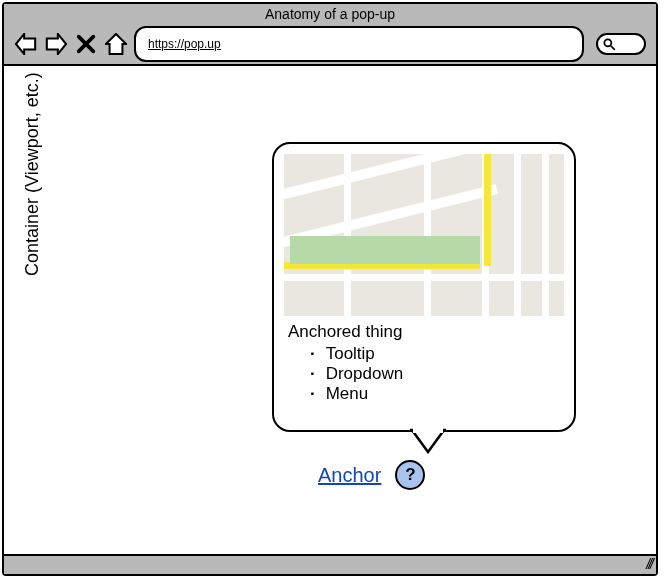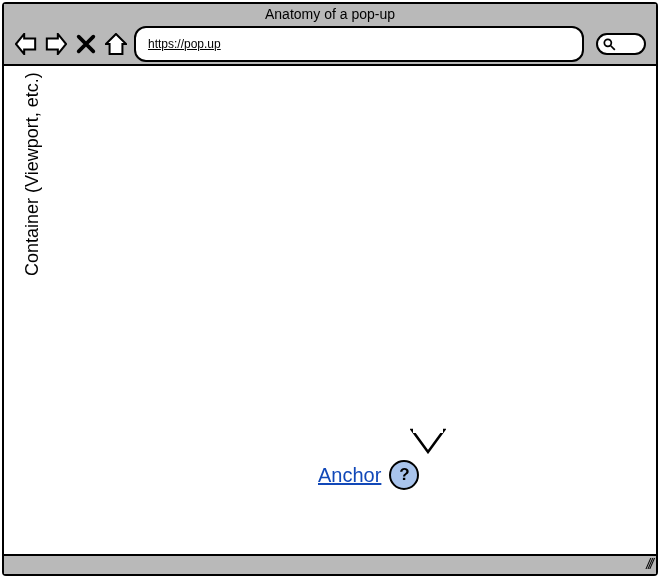--- a/index.html
+++ b/index.html
@@ -143,21 +143,21 @@
     left: 450px;
     top: 378px;
     font-size: 13px;
   }
   .anchor-row {
     position: absolute;
     left: 314px;
     top: 394px;
     display: flex;
     align-items: center;
-    gap: 8px;
+    gap: 14px;
     font-size: 20px;
   }
   .anchor-link {
     color: #1148b8;
     text-decoration: underline;
     cursor: pointer;
   }
   .help-badge {
     width: 30px; height: 30px;
     border: 2.5px solid #000;
@@ -214,20 +214,43 @@
             <circle cx="10" cy="10" r="6" fill="none" stroke="#000" stroke-width="3"></circle>
             <line x1="15" y1="15" x2="22" y2="22" stroke="#000" stroke-width="3"></line>
           </svg>
       </div>
     </div>
   </div>
 
   <div class="content">
     <div class="container-label">Container (Viewport, etc.)</div>
 
+    <div class="popup">
+      <div class="map">
+        <div class="road d" style="left:-20px; top:40px; transform:rotate(-14deg);"></div>
+        <div class="road d" style="left:-20px; top:88px; transform:rotate(-14deg);"></div>
+        <div class="road h" style="top:120px;"></div>
+        <div class="road v" style="left:60px;"></div>
+        <div class="road v" style="left:140px;"></div>
+        <div class="road v" style="left:198px;"></div>
+        <div class="road v" style="left:230px;"></div>
+        <div class="road v" style="left:258px;"></div>
+        <div class="road h yellow h" style="top:108px; left:0; right:84px;"></div>
+        <div class="road yellow v" style="left:200px; top:-10px; height:122px;"></div>
+        <div class="park" style="left:6px; top:82px; width:190px; height:28px;"></div>
+      </div>
+      <div class="popup-text">
+        <div>Anchored thing</div>
+        <ul>
+          <li>Tooltip</li>
+          <li>Dropdown</li>
+          <li>Menu</li>
+        </ul>
+      </div>
+    </div>
 
     <div class="arrow-nub">
       <svg viewBox="0 0 36 26">
         <polygon points="2,2 34,2 18,24" fill="#fff" stroke="#000" stroke-width="2.5"></polygon>
         <rect x="3" y="0" width="30" height="5" fill="#fff"></rect>
       </svg>
     </div>
 
     <div class="anchor-row">
       <span class="anchor-link">Anchor</span>

